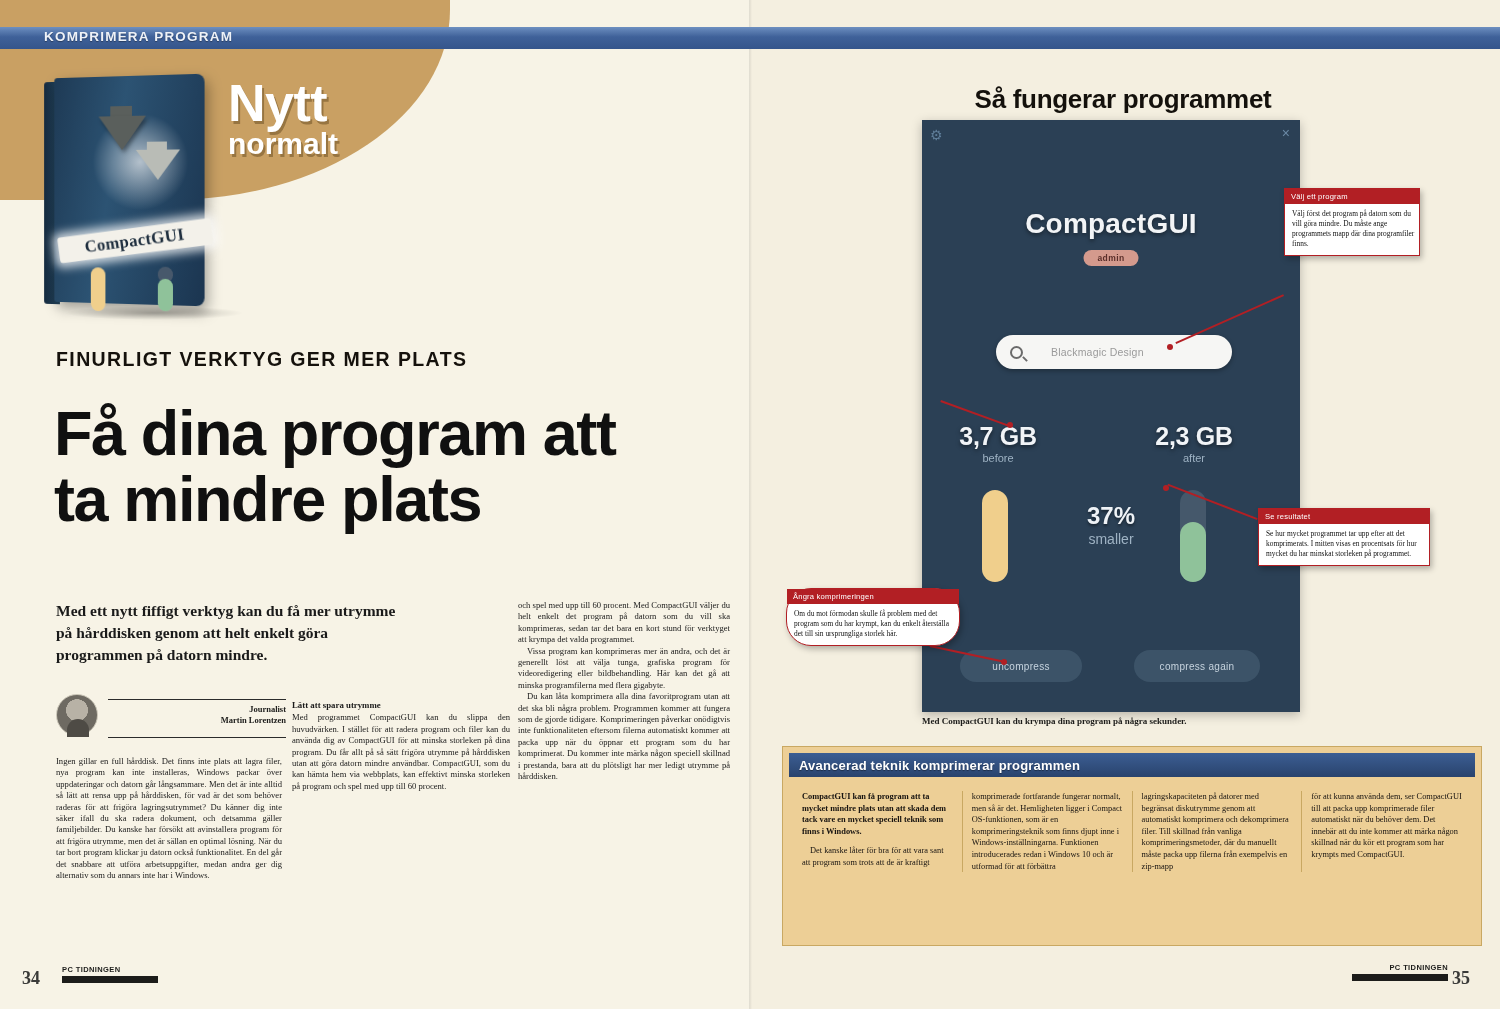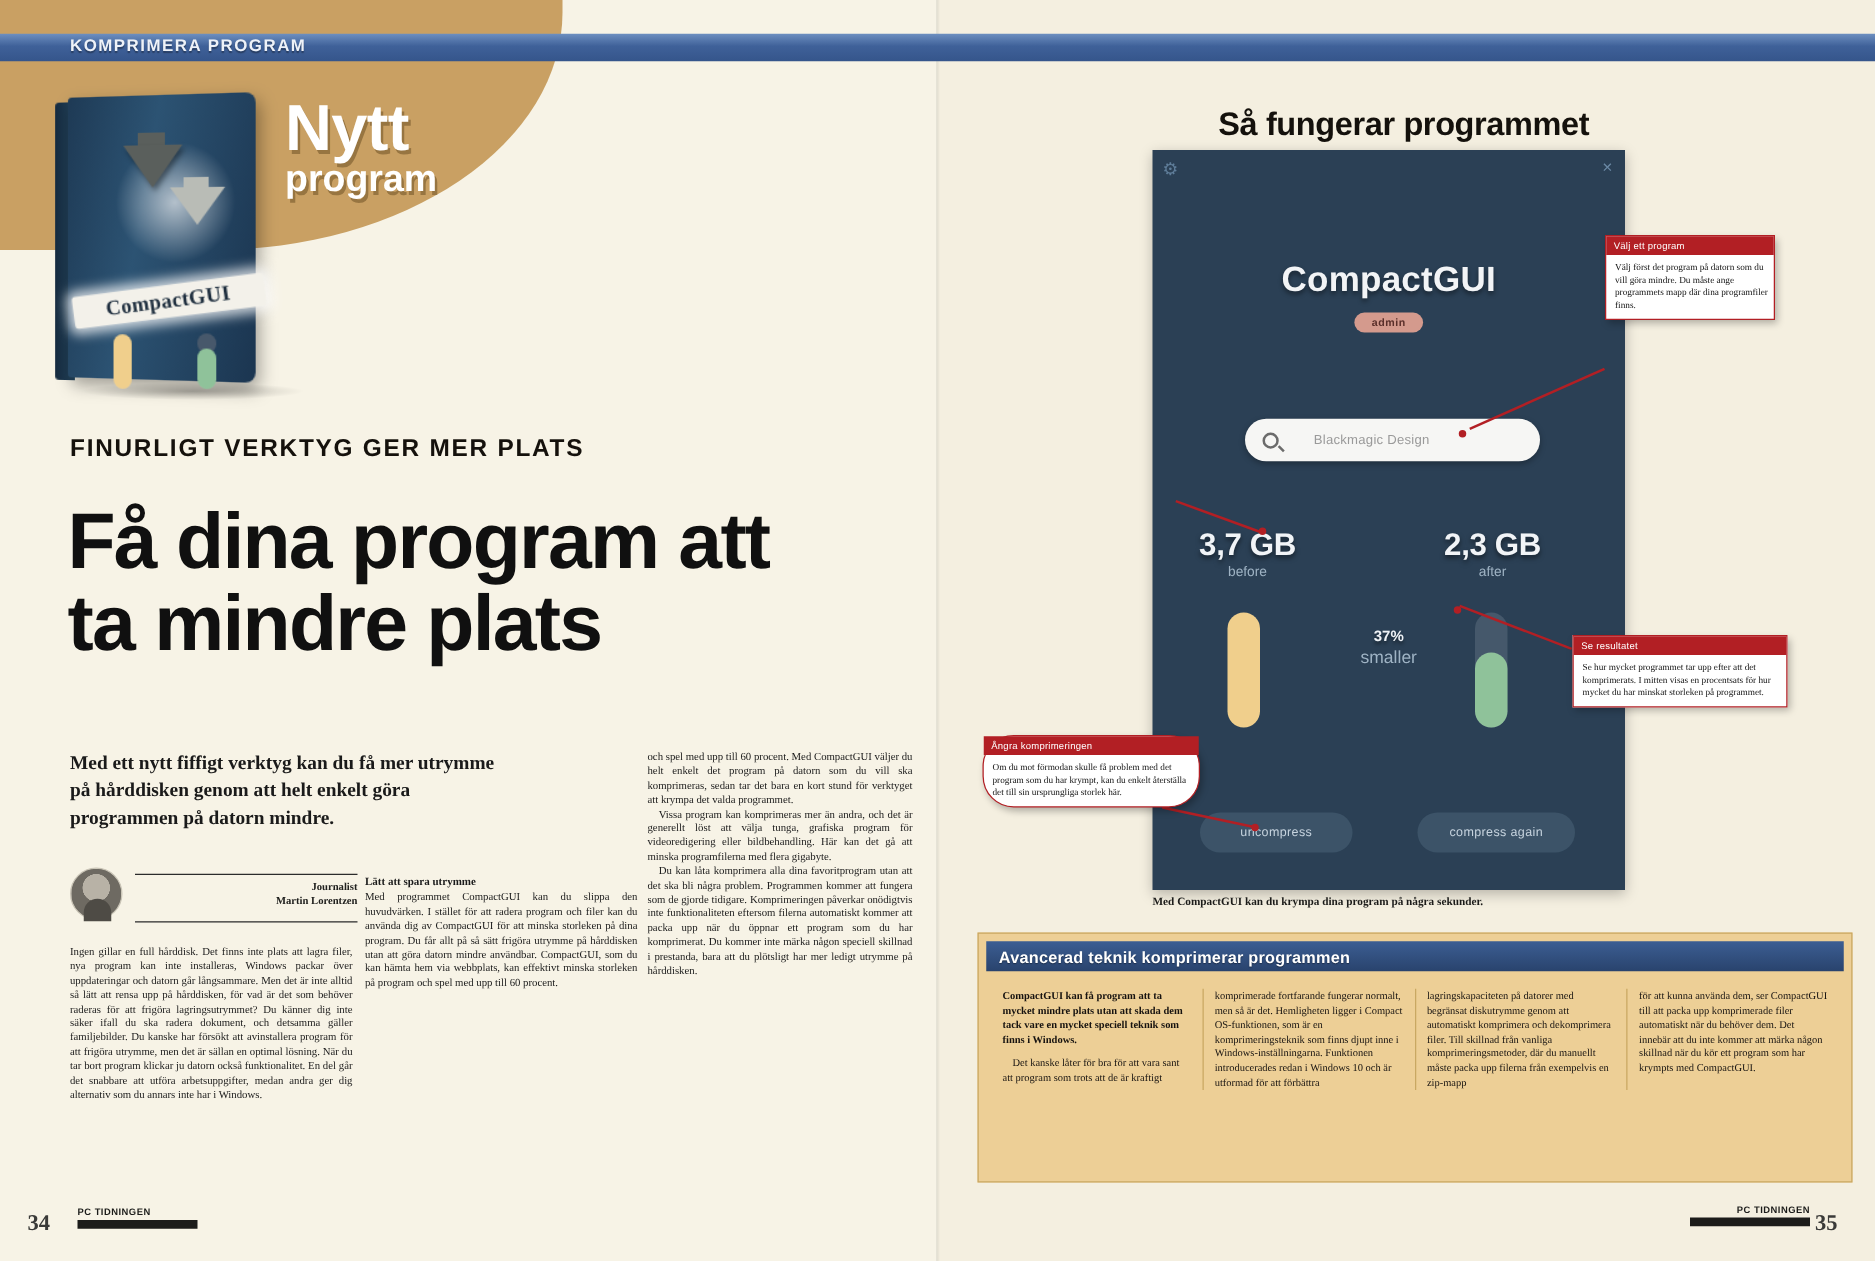--- a/index.html
+++ b/index.html
@@ -17,21 +17,21 @@
   .tan-blob2 {
     position:absolute; left:0px; top:0px; width:450px; height:200px;
     background:#c9a063; border-bottom-right-radius:280px 190px;
   }
   
   .blue-strip {
     position:absolute; left:0; top:27px; width:1500px; height:22px;
     background:linear-gradient(#6d8fc0,#3f6199 45%,#35558b);
   }
   .kicker {
-    position:absolute; left:56px; top:29px; height:18px;
+    position:absolute; left:44px; top:29px; height:18px;
     font-size:13.5px; font-weight:bold; letter-spacing:1.2px; color:#eef2f8;
     font-family:"Liberation Sans", sans-serif;
     text-shadow:0 1px 1px rgba(0,0,0,.35);
   }
 
   
   .boxshot { position:absolute; left:44px; top:66px; width:200px; height:245px; }
   .box-main {
     position:absolute; left:8px; top:10px; width:152px; height:228px;
     background:linear-gradient(100deg,#1e3a55 0%,#2c5373 40%,#1b3550 100%);
@@ -210,21 +210,21 @@
   .bar-track {
     position:absolute; left:258px; top:370px; width:26px; height:92px;
     background:#45586b; border-radius:14px;
   }
   .bar-g {
     position:absolute; left:258px; top:402px; width:26px; height:60px;
     background:#8fc29a; border-radius:14px;
   }
   .pct { position:absolute; left:129px; top:382px; width:120px; text-align:center; }
   .pct .p {
-    font-size:12px; font-weight:bold; color:#eef2f6;
+    font-size:24px; font-weight:bold; color:#eef2f6;
     text-shadow:0 2px 3px rgba(0,0,0,.45);
   }
   .pct .s { font-size:14px; color:#9fb3c4; margin-top:1px; }
   .app-btn {
     position:absolute; top:530px; height:32px; border-radius:16px;
     background:#3c5368; display:flex; align-items:center; justify-content:center;
     font-size:10px; color:#c6d3de; letter-spacing:.3px;
   }
   .btn-uncompress { left:38px; width:122px; }
   .btn-compress   { left:212px; width:126px; }
@@ -318,21 +318,21 @@
       <div class="box-pillrow">
         <div class="pill-y"></div>
         <div class="pill-gs"></div>
         <div class="pill-g"></div>
       </div>
     </div>
   </div>
 
   <div class="nytt">
     <div class="l1">Nytt</div>
-    <div class="l2">program</div>
+    <div class="l2">normalt</div>
   </div>
 
   <div class="eyebrow">FINURLIGT VERKTYG GER MER PLATS</div>
   <div class="headline">Få dina program att ta mindre plats</div>
   <div class="standfirst">Med ett nytt fiffigt verktyg kan du få mer utrymme på hårddisken genom att helt enkelt göra programmen på datorn mindre.</div>
 
   <div class="byline">
     <div class="avatar"></div>
     <div class="rule-top"></div>
     <div class="rule-bot"></div>

